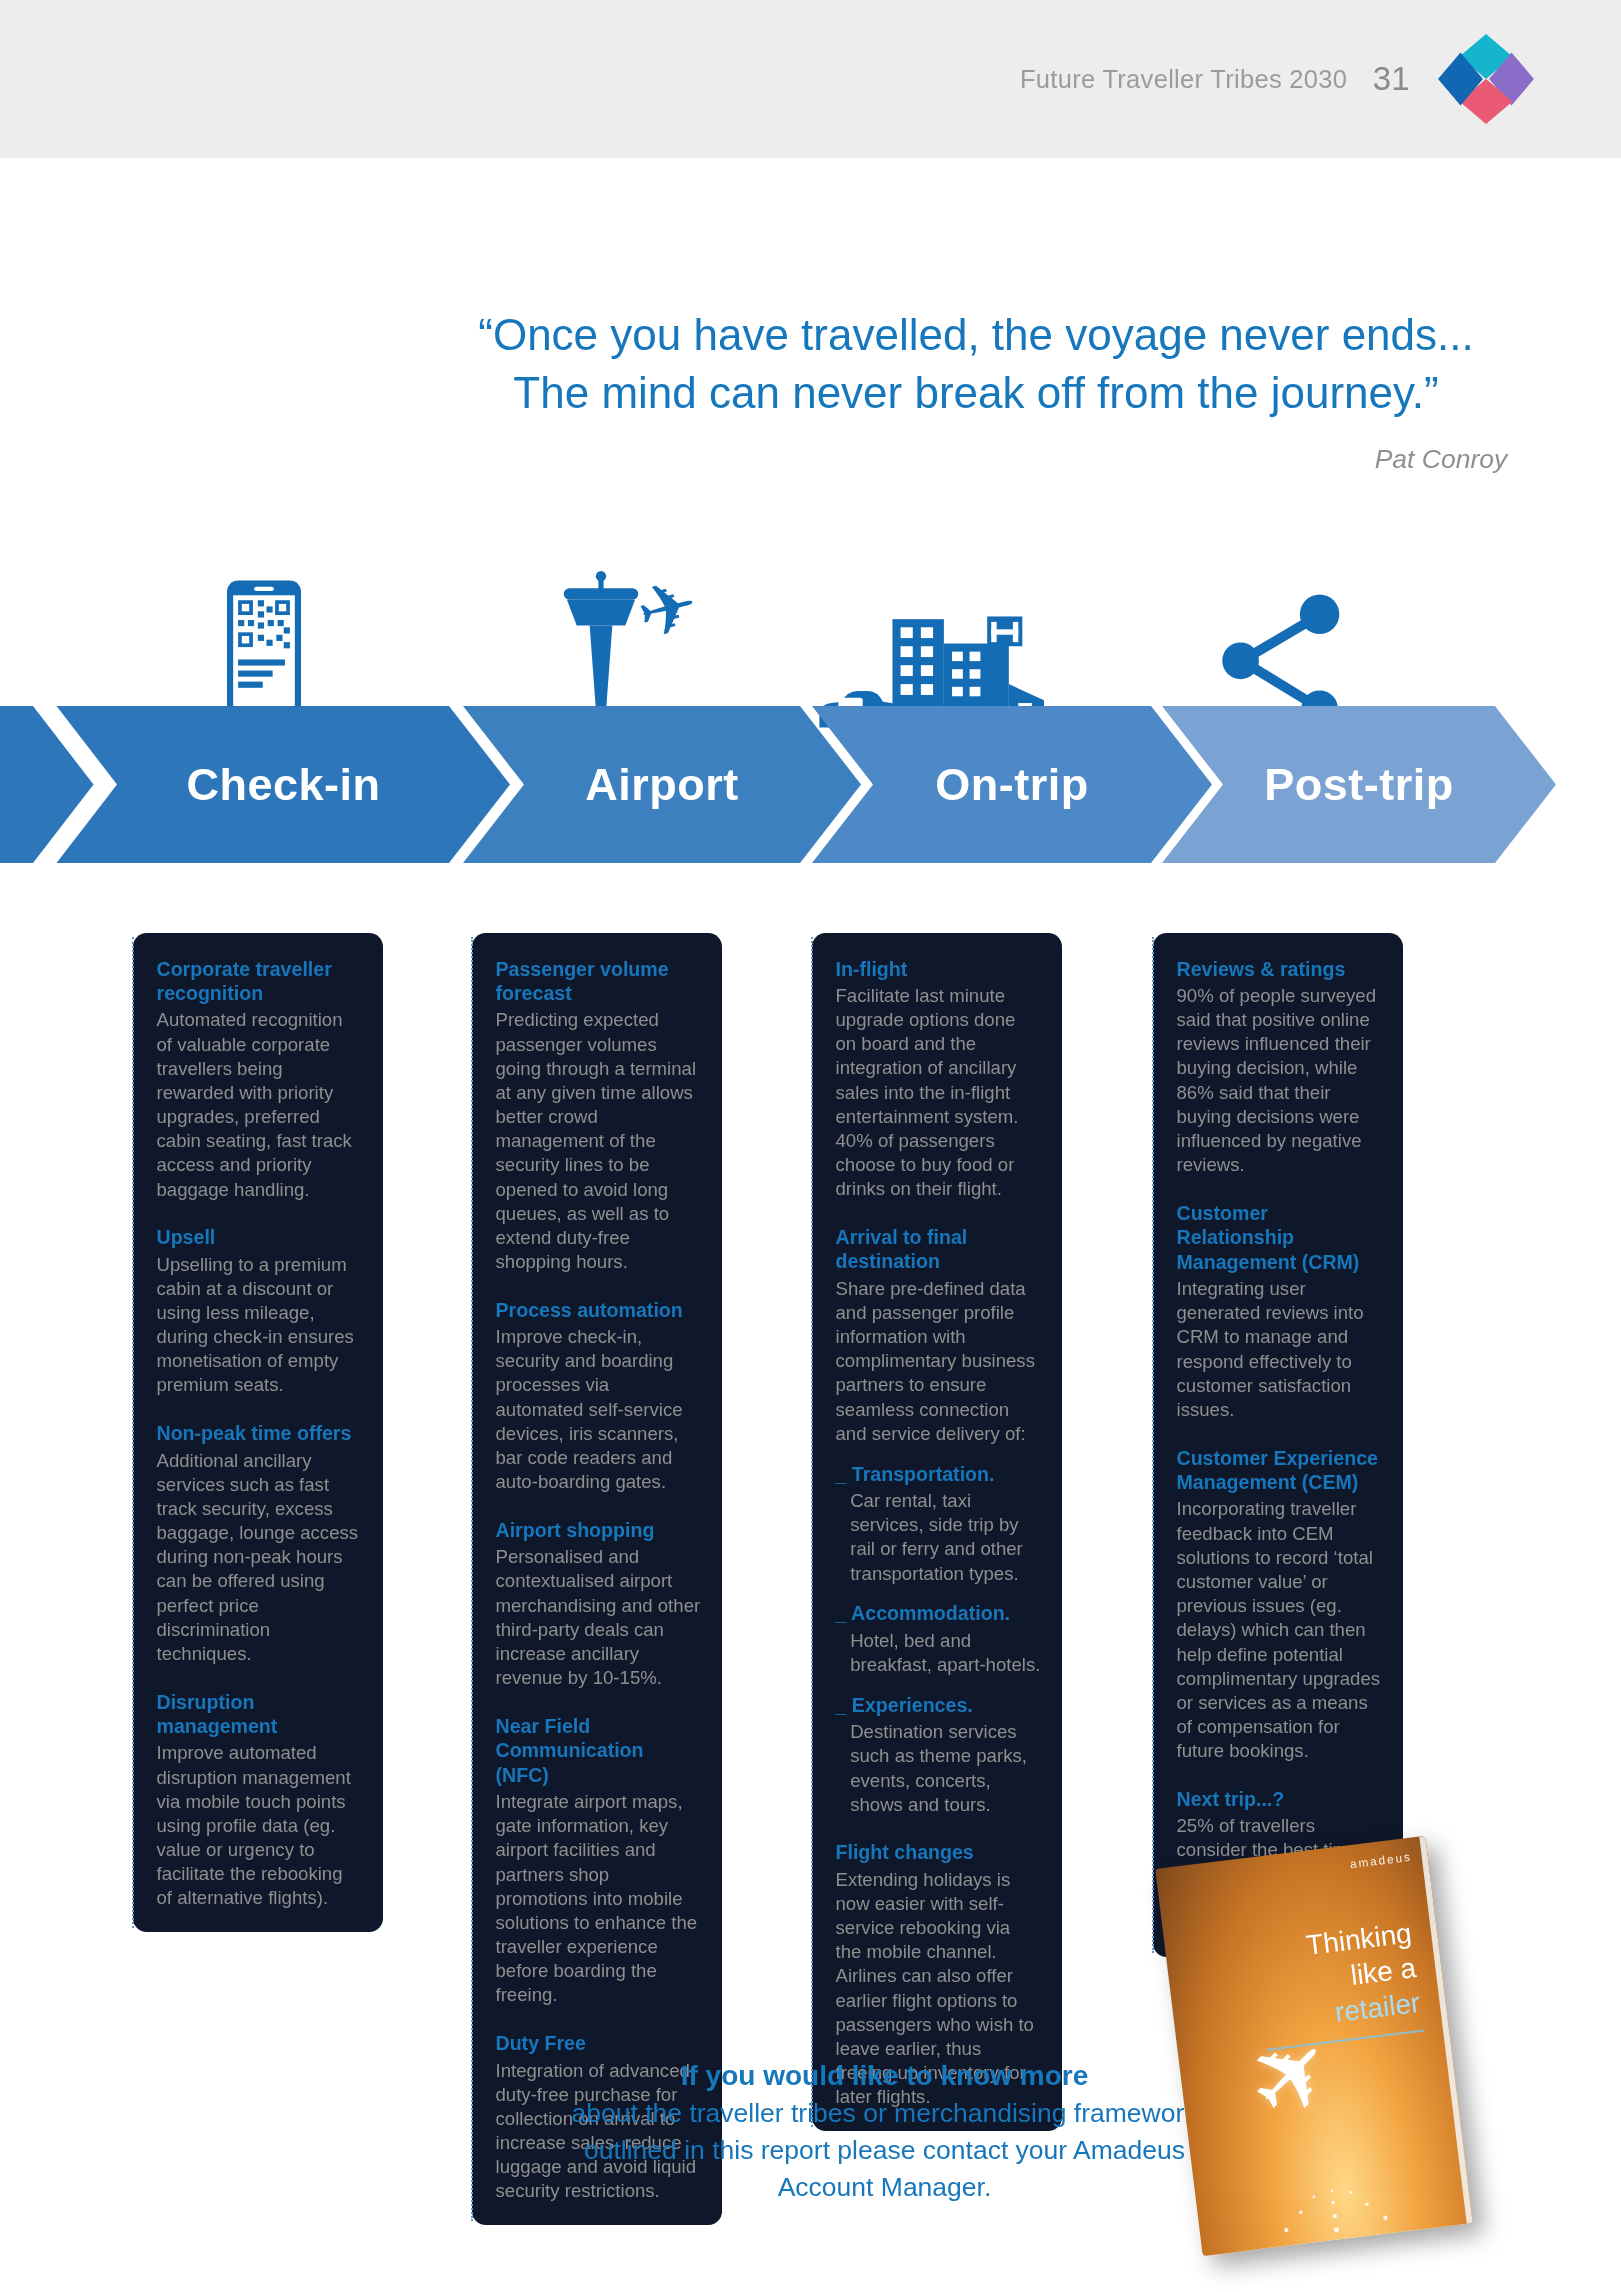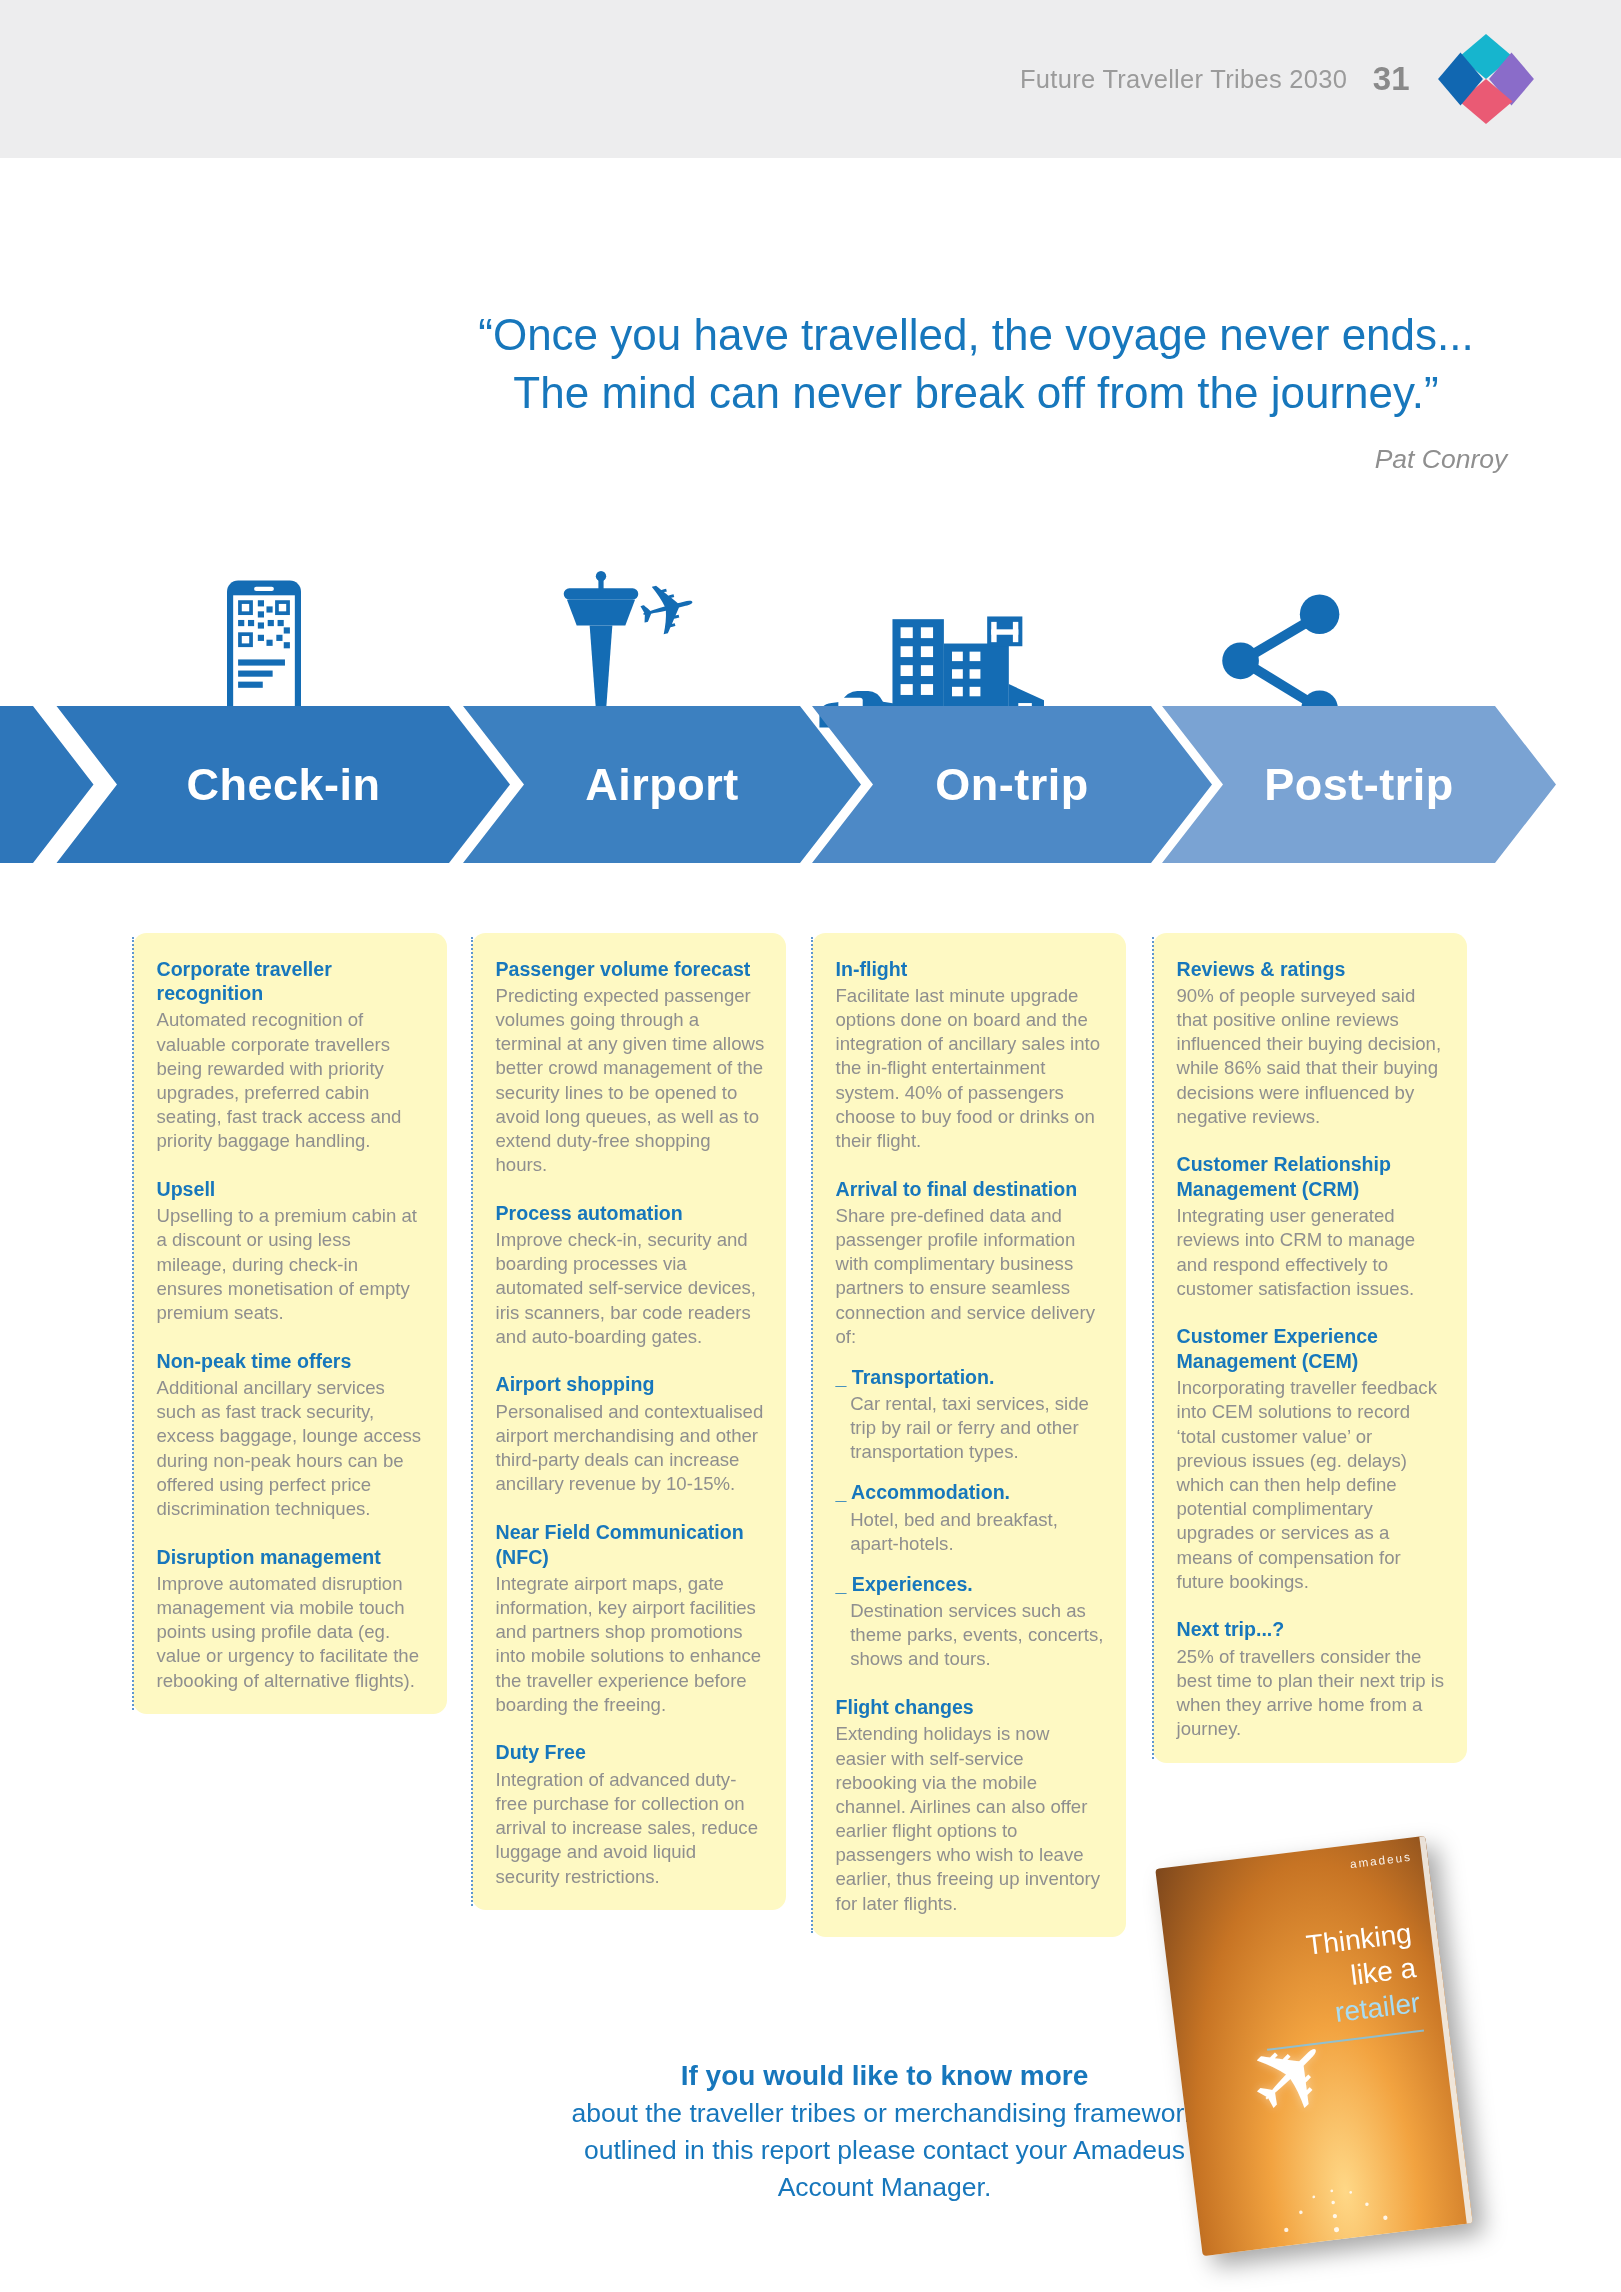--- a/index.html
+++ b/index.html
@@ -12,21 +12,21 @@
   }
 
   
   .topbar {
     position:absolute; top:0; left:0; width:1621px; height:158px;
     background:#ededee;
     display:flex; align-items:center; justify-content:flex-end;
     padding-right:84px; gap:25.5px;
   }
   .doc-title { color:#9b9b9b; font-size:25.5px; letter-spacing:0.3px; }
-  .page-num  { color:#8a8a8a; font-size:33px;font-weight:bold; }
+  .page-num  { color:#8a8a8a; font-size:33px; }
   .logo { width:102px; height:94px; }
 
   
   .quote {
     position:absolute; top:306px; right:106px; width:1078px;
     text-align:center; color:#1777bc; font-size:44px; line-height:1.32;
   }
   .quote .attr {
     text-align:right; color:#8f8f8f; font-size:26.5px; font-style:italic;
     margin-top:19.6px; padding-right:7.8px;
@@ -58,22 +58,22 @@
     clip-path:polygon(0 0, calc(100% - 61px) 0, 100% 50%, calc(100% - 61px) 100%, 0 100%, 61px 50%);
     padding-left:61px; padding-right:61px;
   }
   .arrow-chevron {
     position:absolute; left:33px; top:0; width:84px; height:157px; background:#ffffff;
     clip-path:polygon(0 0, 23.5px 0, 100% 50%, 23.5px 100%, 0 100%, calc(100% - 23.5px) 50%);
   }
 
   
   .col {
-    position:absolute; top:933px; width:314px;
-    background:#fef9c3; border-radius:13.7px;
+    position:absolute; top:933px; width:250px;
+    background:#0f172a; border-radius:13.7px;
     padding:23.5px 21.6px 15.7px 23.5px;
   }
   .col::before {
     content:""; position:absolute; left:-1px; top:3.9px; bottom:3.9px;
     border-left:2.9px dotted #5e97cf;
   }
   .col1 { left:133px; }
   .col2 { left:472px; }
   .col3 { left:812px; }
   .col4 { left:1153px; }

